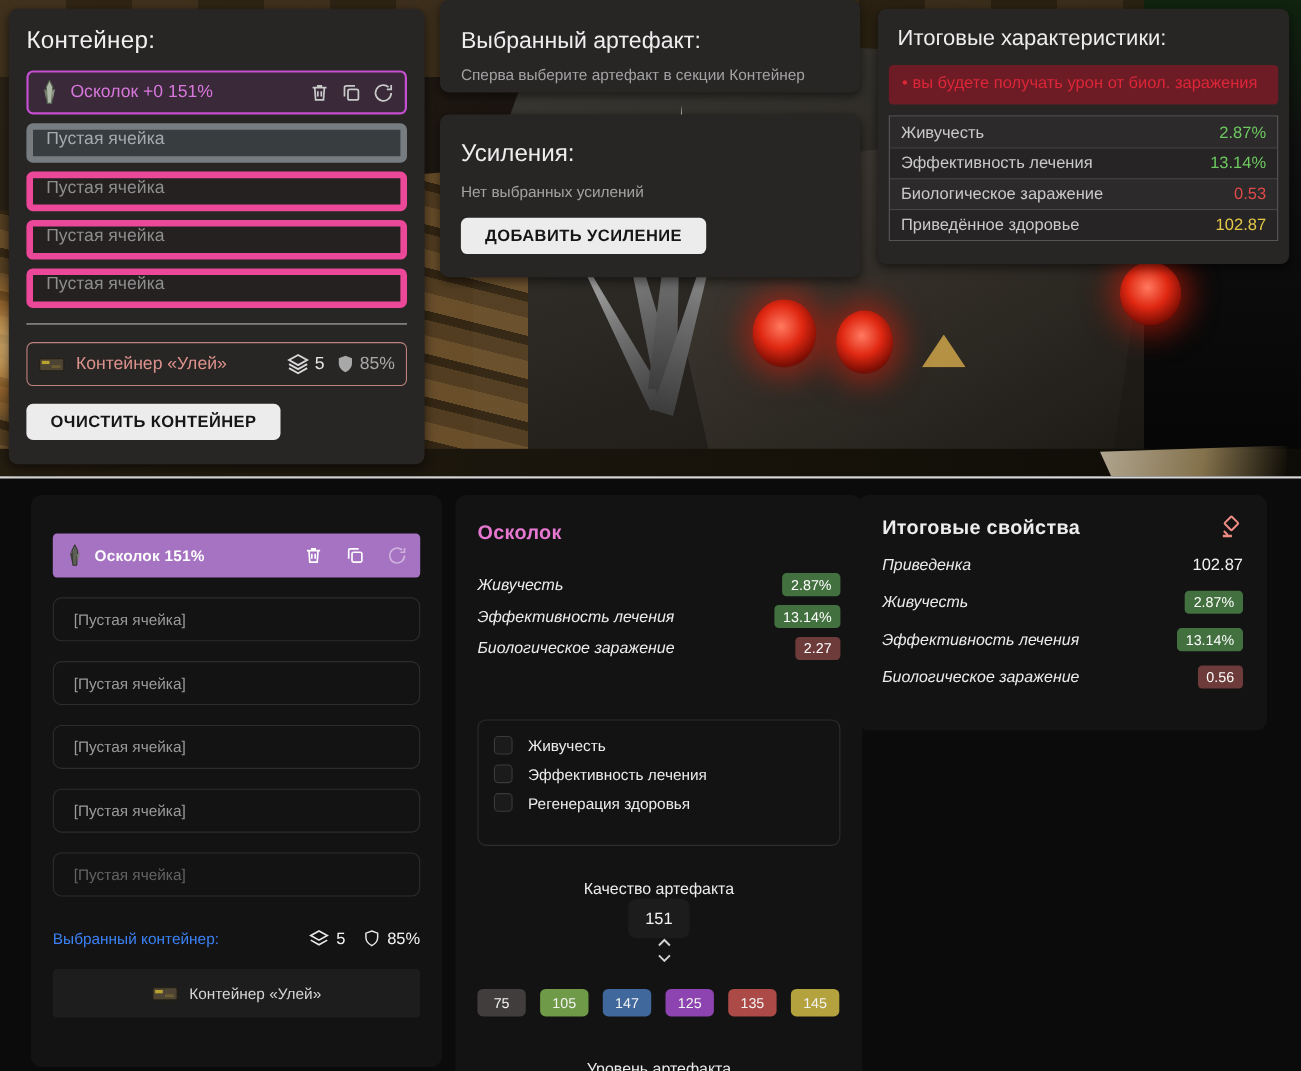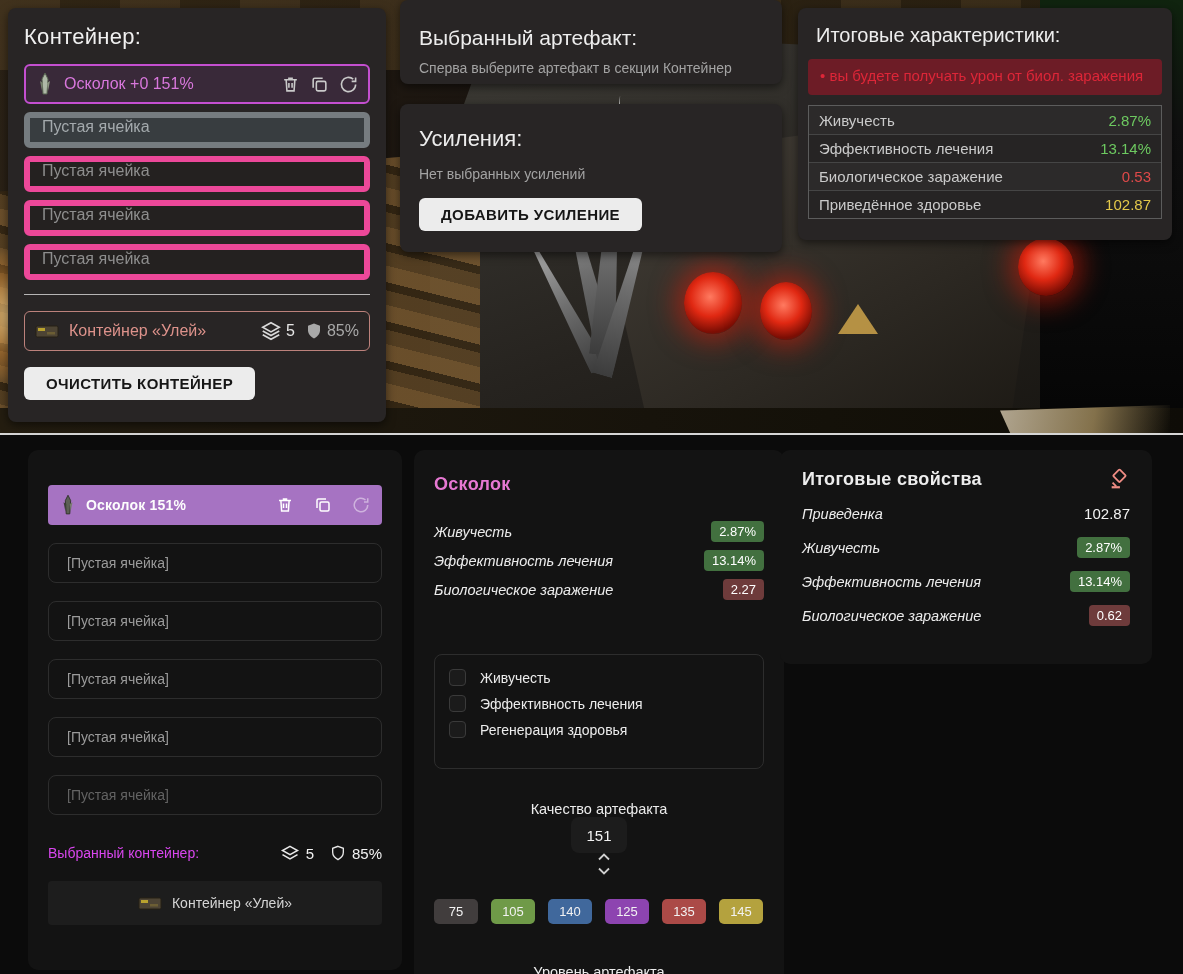--- a/index.html
+++ b/index.html
@@ -92,21 +92,21 @@
   .phead { display:flex; align-items:center; }
   .phead h2 { font-size:18px; font-weight:700; letter-spacing:.3px; flex:1; }
   .hicons { display:flex; align-items:center; gap:20px; }
   .slot-purple { display:flex; align-items:center; gap:10px; height:40px; padding:0 12px; margin-top:17px;
     background:#a673c2; border-radius:4px;font-weight:bold; }
   .slot-purple .lbl { flex:1; font-size:14px; color:#fdfdfd; letter-spacing:.2px; }
   .cell-b { display:flex; align-items:center; height:40px; padding:0 18px; margin-top:18px;
     border:1px solid #2d2d2d; border-radius:8px; font-size:14px; color:#9b9b9b; }
   .cell-b.ghost { color:#636363; }
   .sel-row { display:flex; align-items:center; margin-top:28px; }
-  .sel-row .cap { flex:1; font-size:14px; color:#d946ef; }
+  .sel-row .cap { flex:1; font-size:14px; color:#3b82f6; }
   .sel-row .meta { font-size:15px; gap:6px; color:#f2f2f2; }
   .btn-cont { display:flex; align-items:center; justify-content:center; gap:10px; height:44px; margin-top:18px;
     background:#1d1d1d; border:none; border-radius:4px; color:#d5d5d5; font-size:14px; width:100%; cursor:pointer;
     font-family:"Liberation Sans",sans-serif; }
 
   
   .pF { left:414px; top:450px; width:370px; height:540px; padding:20px; }
   .pF h2 { font-size:18px; font-weight:600; color:#e678d2; letter-spacing:.3px; margin:4px 0 26px; }
   .stat { display:flex; align-items:center; justify-content:space-between; margin-bottom:8px; min-height:21px; }
   .stat .l { font-size:14.5px; color:#ececec;font-style:italic; }
@@ -395,21 +395,21 @@
         </svg>
       <svg width="14" height="8" viewBox="0 0 14 8" fill="none" stroke="#cfcfcf" stroke-width="1.8">
           <path d="M2 1.5l5 5 5-5"></path>
         </svg>
     </span>
   </div>
 
   <div class="presets">
     <button class="pbtn" style="background: rgb(65, 61, 61);">75</button>
     <button class="pbtn" style="background: rgb(111, 154, 72);">105</button>
-    <button class="pbtn" style="background: rgb(64, 104, 156);">140</button>
+    <button class="pbtn" style="background: rgb(64, 104, 156);">147</button>
     <button class="pbtn" style="background: rgb(141, 68, 176);">125</button>
     <button class="pbtn" style="background: rgb(171, 74, 71);">135</button>
     <button class="pbtn" style="background: rgb(180, 162, 62);">145</button>
   </div>
 
   <div class="numrow" style="margin-top:40px">
     <span class="l">Уровень артефакта</span>
     <input class="numinput" value="0" style="">
     <span class="stepper">
       <svg width="14" height="8" viewBox="0 0 14 8" fill="none" stroke="#cfcfcf" stroke-width="1.8">
@@ -442,15 +442,15 @@
   <div class="stat">
     <span class="l">Живучесть</span>
     <span class="badge green">2.87%</span>
   </div>
   <div class="stat">
     <span class="l">Эффективность лечения</span>
     <span class="badge green">13.14%</span>
   </div>
   <div class="stat">
     <span class="l">Биологическое заражение</span>
-    <span class="badge red">0.62</span>
+    <span class="badge red">0.56</span>
   </div>
 </div>
 
 </body></html>

